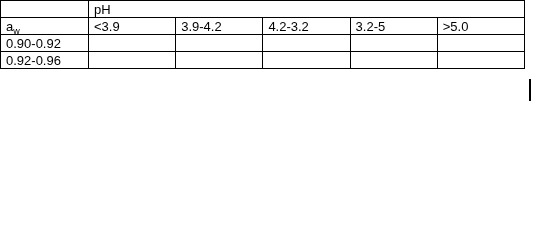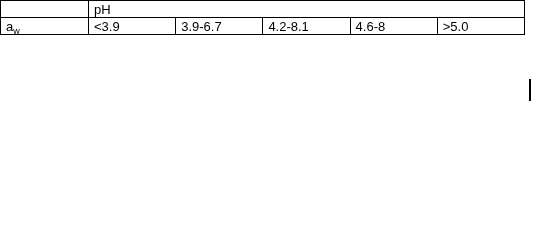--- a/index.html
+++ b/index.html
@@ -84,23 +84,39 @@
     </colgroup>
     <tbody>
       <tr>
         <td class="corner-blank"></td>
         <td class="ph-span" colspan="5">pH</td>
       </tr>
 
       <tr>
         <td><span>a</span><sub>w</sub></td>
         <td>&lt;3.9</td>
-        <td>3.9-6.7</td>
-        <td>4.2-8.1</td>
-        <td>4.6-8</td>
+        <td>3.9-4.2</td>
+        <td>4.2-3.2</td>
+        <td>3.2-5</td>
         <td>&gt;5.0</td>
       </tr>
 
+      <tr>
+        <td>0.90-0.92</td>
+        <td class="cell-green"></td>
+        <td class="cell-green"></td>
+        <td class="cell-green"></td>
+        <td class="cell-orange"></td>
+        <td class="cell-orange"></td>
+      </tr>
+      <tr>
+        <td>0.92-0.96</td>
+        <td class="cell-green"></td>
+        <td class="cell-green"></td>
+        <td class="cell-orange"></td>
+        <td class="cell-orange"></td>
+        <td class="cell-orange"></td>
+      </tr>
     </tbody>
   </table>
 
   <div class="edge-tick"></div>
 </div>
 
 </body></html>

